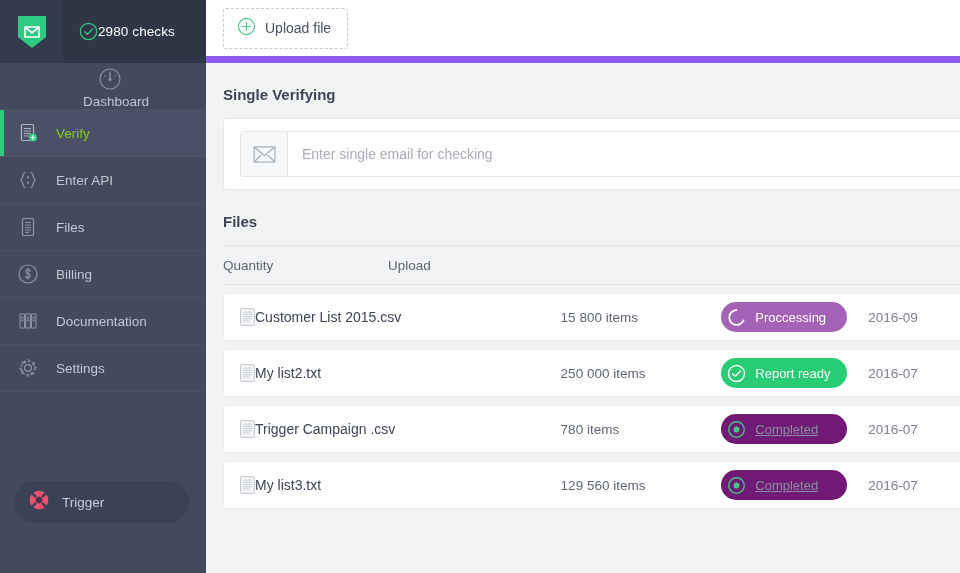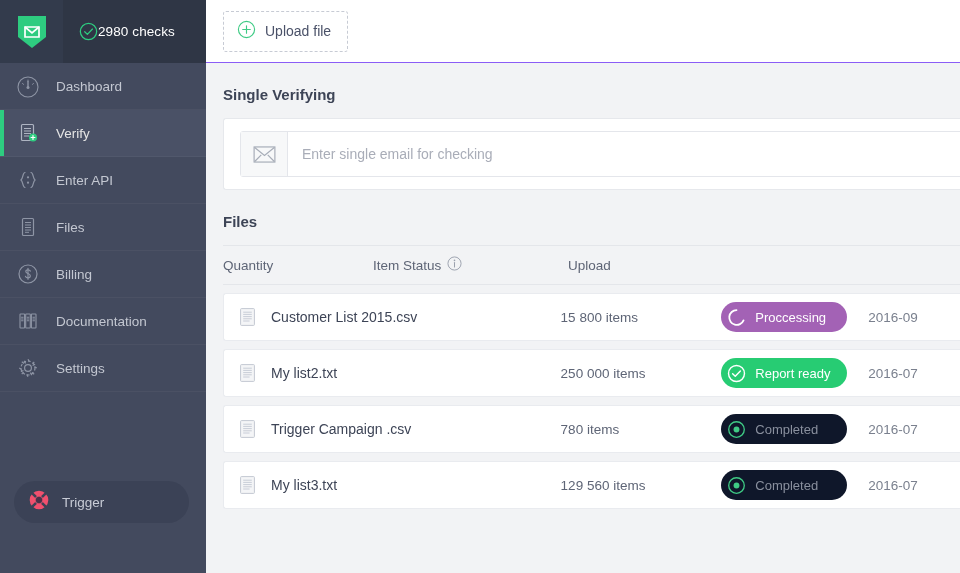--- a/index.html
+++ b/index.html
@@ -43,38 +43,38 @@
 
   .nav { padding-top: 0; }
   .nav-item {
     position: relative;
     height: 47px;
     display: flex; align-items: center;
     padding-left: 13px;
     cursor: pointer;
     border-bottom: 1px solid rgba(255,255,255,0.045);
   }
-  .nav-item:first-child { border-top: 1px solid rgba(255,255,255,0.0); }
+  .nav-item:first-child { border-top: 1px solid rgba(255,255,255,0.0); flex-direction: column; }
   .nav-item .nav-icon {
     width: 30px; height: 30px;
     display: flex; align-items: center; justify-content: center;
     flex: 0 0 30px;
   }
   .nav-item .nav-label {
     margin-left: 13px;
     color: #c3c7d1;
     font-size: 13.5px;
   }
   .nav-item.active { background: #4a5166; }
   .nav-item.active::before {
     content: "";
     position: absolute; left: 0; top: 0; bottom: 0;
     width: 4px; background: #2ecc80;
   }
-  .nav-item.active .nav-label { color: #e5e5e5; }
+  .nav-item.active .nav-label { color: #84cc16; }
 
   .support-wrap { position: absolute; left: 14px; bottom: 50px; }
   .support-btn {
     width: 175px; height: 42px;
     background: #3b4256;
     border-radius: 21px;
     display: flex; align-items: center;
     padding-left: 14px;
     cursor: pointer;
   }
@@ -84,21 +84,21 @@
   .main {
     flex: 1 1 auto;
     height: 573px;
     position: relative;
     background: #f2f3f5;
     overflow: hidden;
   }
   .topbar {
     height: 63px;
     background: #ffffff;
-    border-bottom: 1px solid #8b5cf6;
+    border-bottom: 7px solid #8b5cf6;
     display: flex; align-items: center;
     padding-left: 17px;
   }
   .upload-btn {
     display: inline-flex; align-items: center; gap: 9px;
     border: 1px dashed #c7cbd4;
     border-radius: 3px;
     padding: 8px 16px 8px 13px;
     background: #fff;
     cursor: pointer;
@@ -167,21 +167,21 @@
     background: #ffffff;
     border: 1px solid #e9ebef;
     border-right: none;
     border-radius: 3px 0 0 3px;
     display: flex; align-items: center;
     margin-top: 8px;
   }
   .row:first-of-type { margin-top: 8px; }
   .cell-name {
     width: 360px; padding-left: 16px;
-    display: flex; align-items: center; gap: 16px;
+    display: flex; align-items: center; gap: 0;
     font-size: 14px; color: #3d4456;
   }
   .cell-qty { width: 150px; font-size: 13.5px; color: #5e6576; }
   .cell-status { width: 180px; text-align: center; }
   .cell-date { width: 120px; font-size: 13.5px; color: #7a808e; }
 
   .badge {
     display: inline-flex; align-items: center;
     height: 30px;
     border-radius: 15px;
@@ -190,21 +190,21 @@
     min-width: 126px;
   }
   .badge-ico {
     width: 30px; height: 30px;
     display: flex; align-items: center; justify-content: center;
     flex: 0 0 30px;
   }
   .badge-text { margin-left: 4px; }
   .badge.processing { background: #a362b5; color: #ffffff; }
   .badge.ready      { background: #27cc73; color: #ffffff; }
-  .badge.completed  { background: #0f172a; color: #8a909e; }
+  .badge.completed  { background: #701a75; color: #8a909e; text-decoration: underline; }
   .file-ico { width: 15px; height: 18px; display:block; }
 </style>
 </head>
 <body>
 
 <div class="app">
 
   <aside class="sidebar">
 
     <div class="sidebar-top">
@@ -362,30 +362,20 @@
           </svg>
         </div>
         <input class="email-input" type="text" placeholder="Enter single email for checking" style="">
       </div>
     </div>
 
     <h2 class="section-title">Files</h2>
 
     <div class="files-head">
       <div class="col-qty">Quantity</div>
-      <div class="col-status">
-        <span>Item Status</span>
-        <span>
-          <svg width="15" height="15" viewBox="0 0 16 16">
-            <circle cx="8" cy="8" r="7" fill="none" stroke="#9aa0ad" stroke-width="1"></circle>
-            <circle cx="8" cy="4.7" r="0.85" fill="#9aa0ad"></circle>
-            <path d="M8 7 V11.7" stroke="#9aa0ad" stroke-width="1.1" stroke-linecap="round"></path>
-          </svg>
-        </span>
-      </div>
       <div class="col-date">Upload</div>
     </div>
 
     <div id="rows-container">
   <div class="row">
     <div class="cell-name">
       <span>
         <svg class="file-ico" viewBox="0 0 15 18">
           <rect x="0.6" y="0.6" width="13.8" height="16.8" rx="0.8" fill="#f4f5f7" stroke="#c3c8d2" stroke-width="1"></rect>
           <path d="M3.2 4.2 H11.8 M3.2 6.4 H11.8 M3.2 8.6 H11.8 M3.2 10.8 H11.8 M3.2 13 H9.6" stroke="#c3c8d2" stroke-width="0.9"></path>

